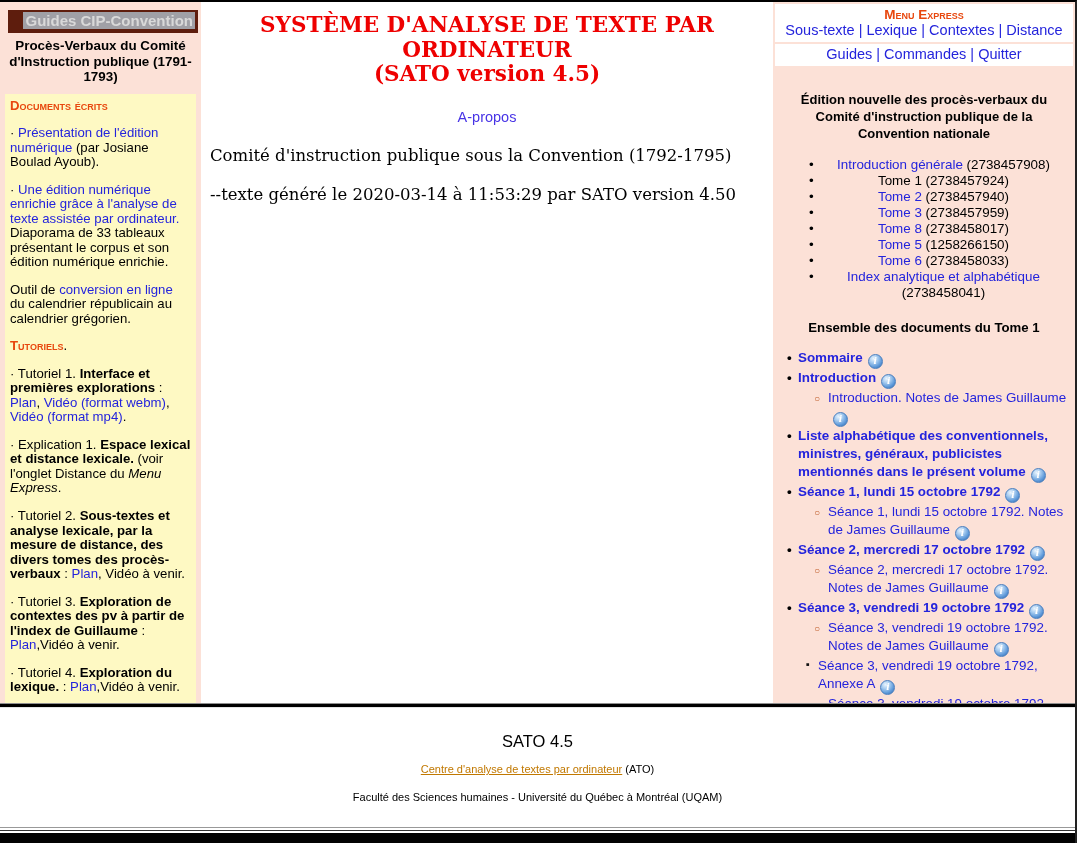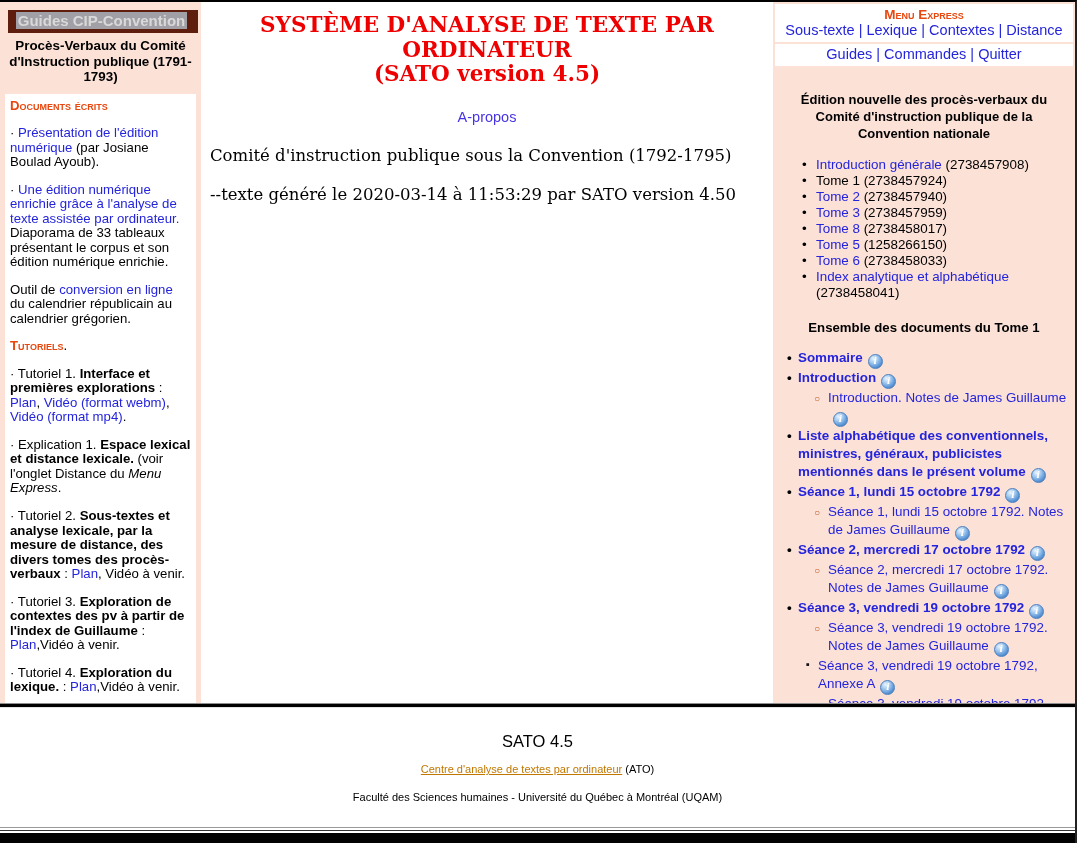--- a/index.html
+++ b/index.html
@@ -4,24 +4,24 @@
 <style>
   html,body{margin:0;padding:0;}
   body{width:1077px;height:843px;overflow:hidden;background:#fff;
        font-family:"Liberation Sans","DejaVu Sans",sans-serif;}
   .page{position:relative;width:1077px;height:843px;box-sizing:border-box;
         border-top:2px solid #000;border-right:2px solid #222;}
   .columns{display:flex;height:701px;overflow:hidden;}
 
   
   .col-left{width:201px;flex:none;background:#fce1d7;box-sizing:border-box;overflow:hidden;}
-  .maroon-bar{margin:8px 3px 5px 8px;background:#5e1d0d;padding:2px 3px 3px 0;text-align:center;}
+  .maroon-bar{margin:8px 3px 5px 8px;background:#5e1d0d;padding:2px 3px 3px 0;text-align:right;}
   .hl{background:#a0a0a6;color:#d9d9d9;font-weight:bold;font-size:15px;padding:0 2px;}
   .left-title{font-weight:bold;font-size:13.4px;line-height:1.16;text-align:center;margin:4px 6px 9px;color:#000;}
-  .left-box{background:#ffffff;margin:0 5px;padding:5px 5px 9px 5px;font-size:13.2px;line-height:1.1;color:#000;}
+  .left-box{background:#fef9c3;margin:0 5px;padding:5px 5px 9px 5px;font-size:13.2px;line-height:1.1;color:#000;}
   .lp{margin:0 0 13px;}
   .lp:last-child{margin-bottom:0;}
   .sec-head{color:#e8470e;font-variant:small-caps;font-weight:bold;}
   a.lnk{color:#2424dc;text-decoration:none;}
 
   
   .col-center{flex:1;background:#fff;box-sizing:border-box;padding:9px 8px 0 8px;overflow:hidden;}
   .main-title{color:#ee0000;font-family:"DejaVu Serif","Liberation Serif",serif;
               font-size:21.5px;font-weight:bold;text-align:center;line-height:1.14;margin:2px 0 12px;}
   .apropos{text-align:center;margin-top:21px;}
@@ -31,21 +31,21 @@
   
   .col-right{width:302px;flex:none;background:#fce1d7;box-sizing:border-box;overflow:hidden;
              font-size:13.4px;color:#000;}
   .menu-box{background:#fff;margin:2px 2px 0;text-align:center;padding:3px 0 4px;}
   .menu-head{color:#e8470e;font-variant:small-caps;font-weight:bold;font-size:13.5px;}
   .menu-links{font-size:14.5px;}
   .menu-links a{color:#2424dc;text-decoration:none;}
   .sep{color:#2424dc;}
   .menu-box2{margin-top:2px;padding:2px 0 4px;font-size:14.5px;}
   .right-intro{font-weight:bold;text-align:center;font-size:13px;line-height:1.3;margin:26px 6px 0;}
-  ul.tomes{list-style:none;margin:14px 0 0;padding:0 4px 0 43px;line-height:1.2;}
+  ul.tomes{list-style:none;margin:14px 7px 0;padding:0 4px 0 43px;line-height:1.2;text-align:center;}
   ul.tomes li{position:relative;}
   ul.tomes li::before{content:"•";position:absolute;left:-14px;color:#000;}
   .ensemble{text-align:center;font-weight:bold;font-size:13.2px;margin-top:19px;}
   ul.docs{list-style:none;margin:14px 0 0;padding:0 6px 0 0;line-height:1.34;}
   ul.docs li{position:relative;}
   ul.docs li a{color:#2424dc;text-decoration:none;font-weight:inherit;}
   li.l1{padding-left:25px;font-weight:bold;}
   li.l1::before{content:"•";position:absolute;left:14px;color:#000;}
   li.l2{padding-left:55px;}
   li.l2::before{content:"○";position:absolute;left:41px;color:#bf5c28;font-size:10px;top:3px;}

